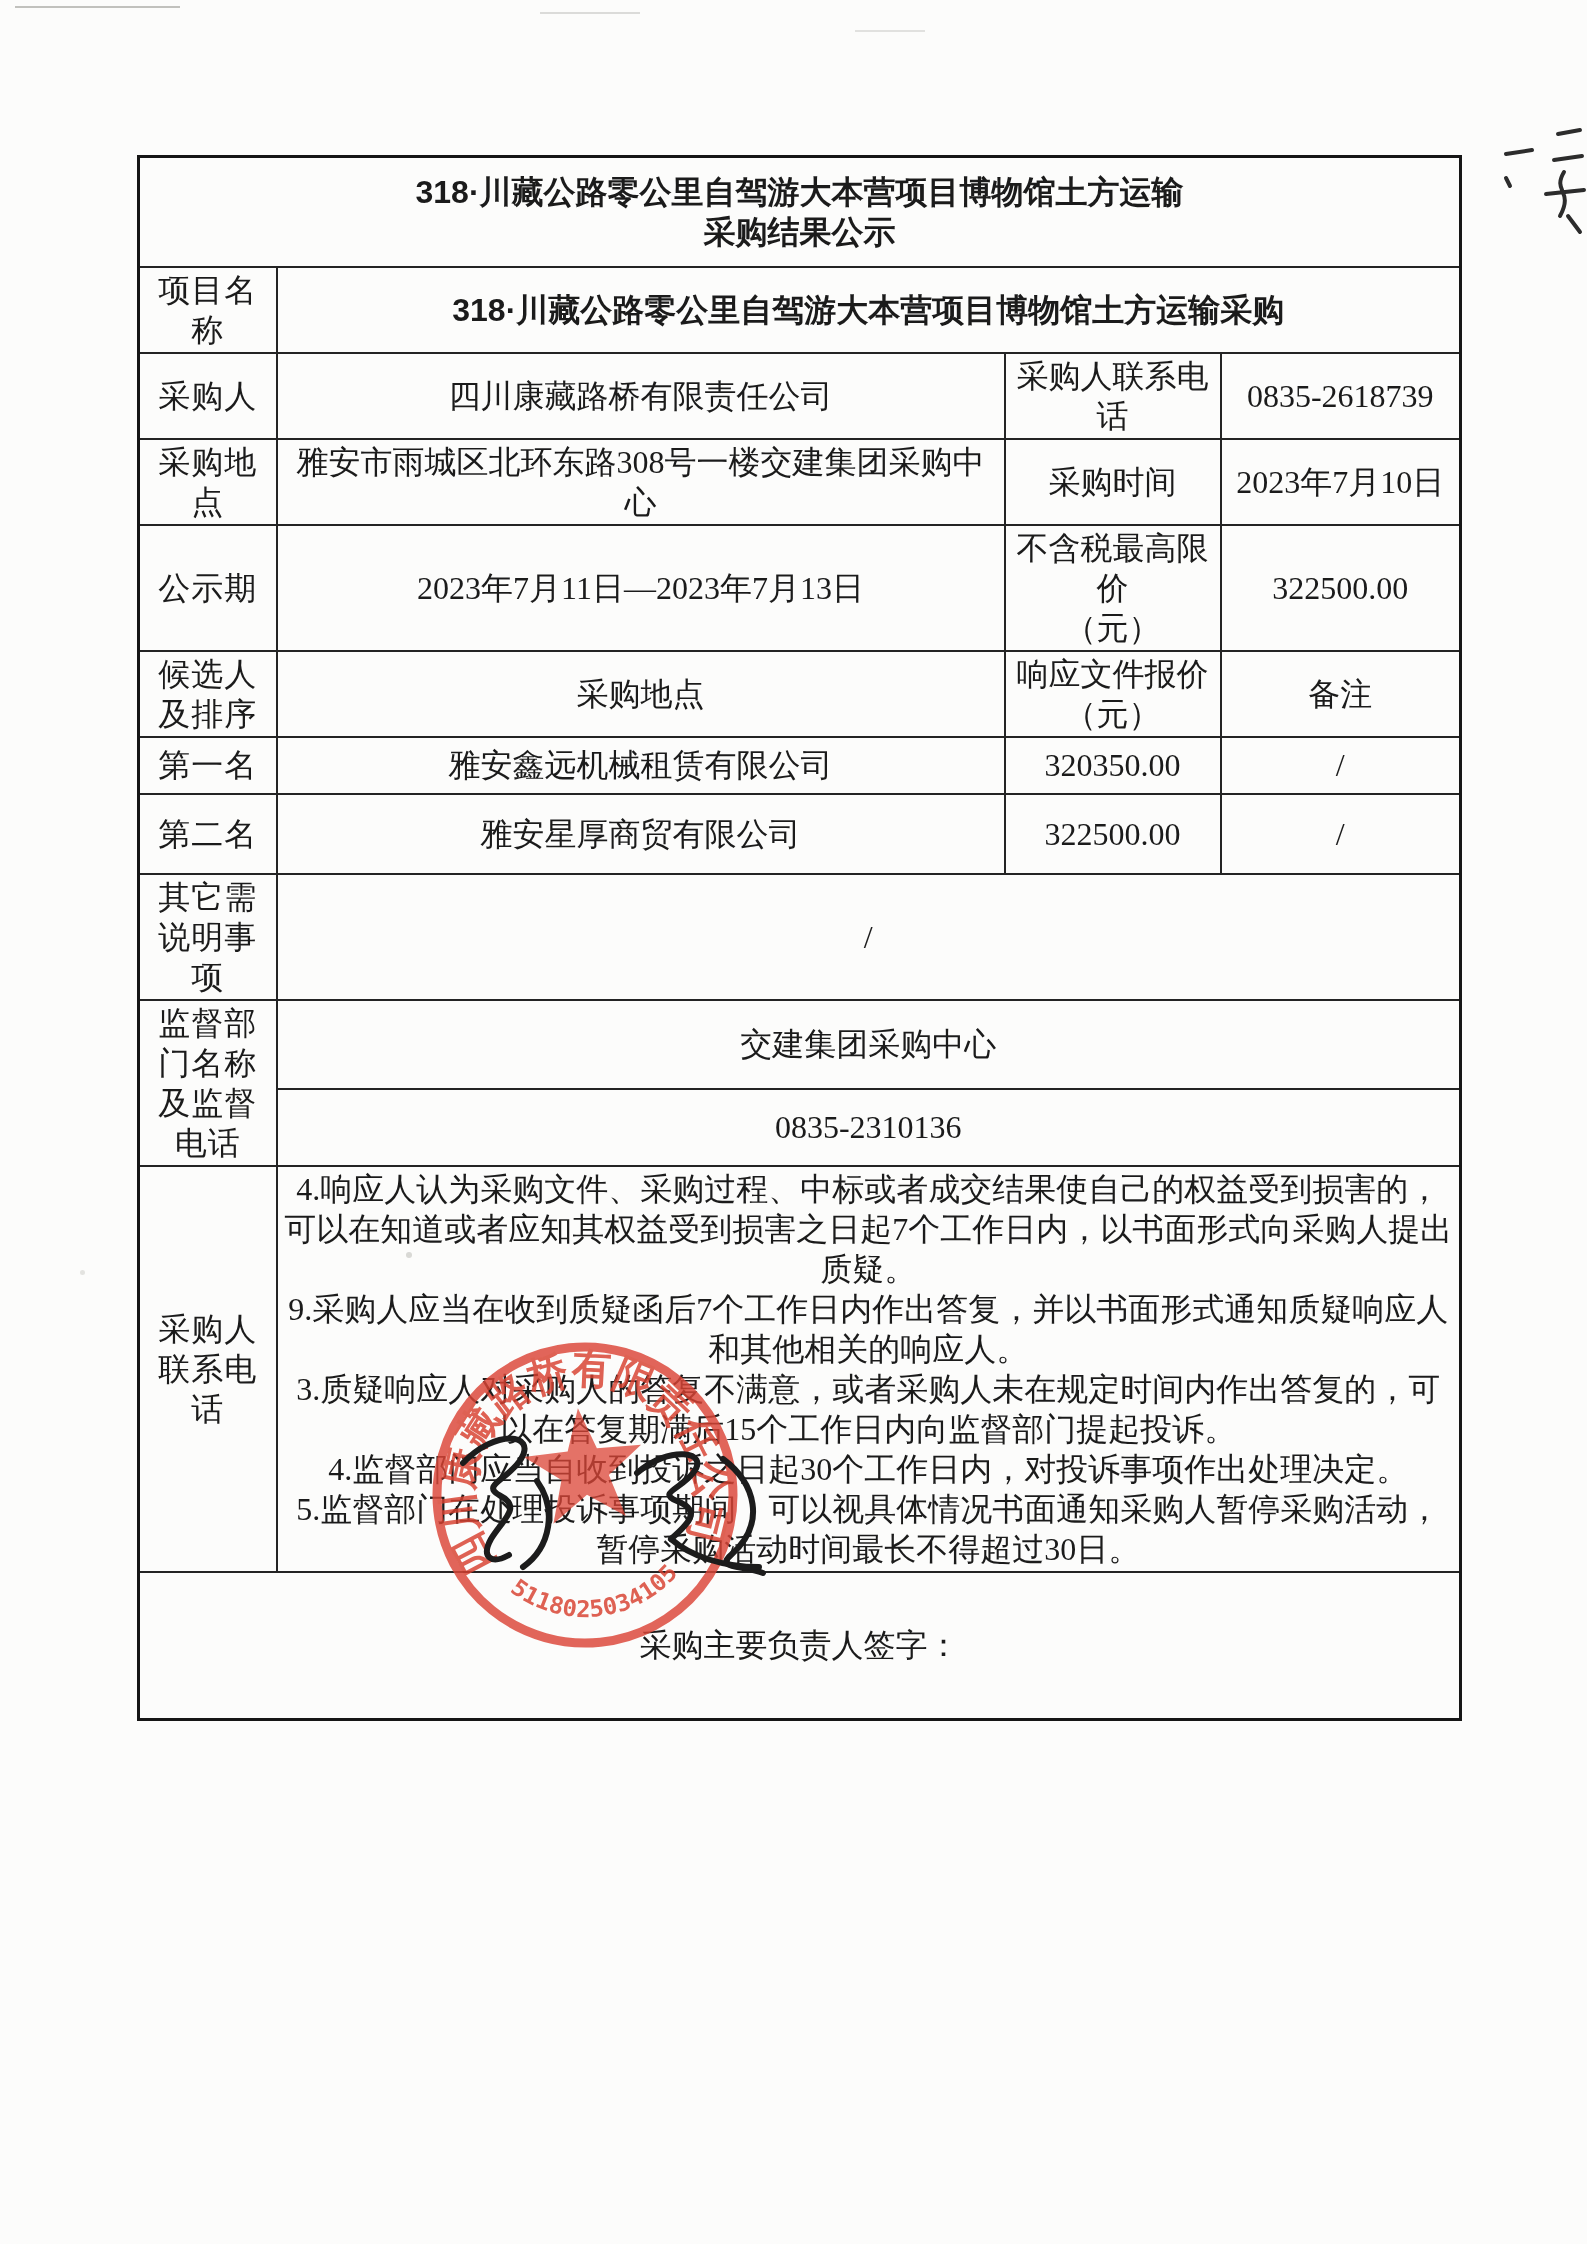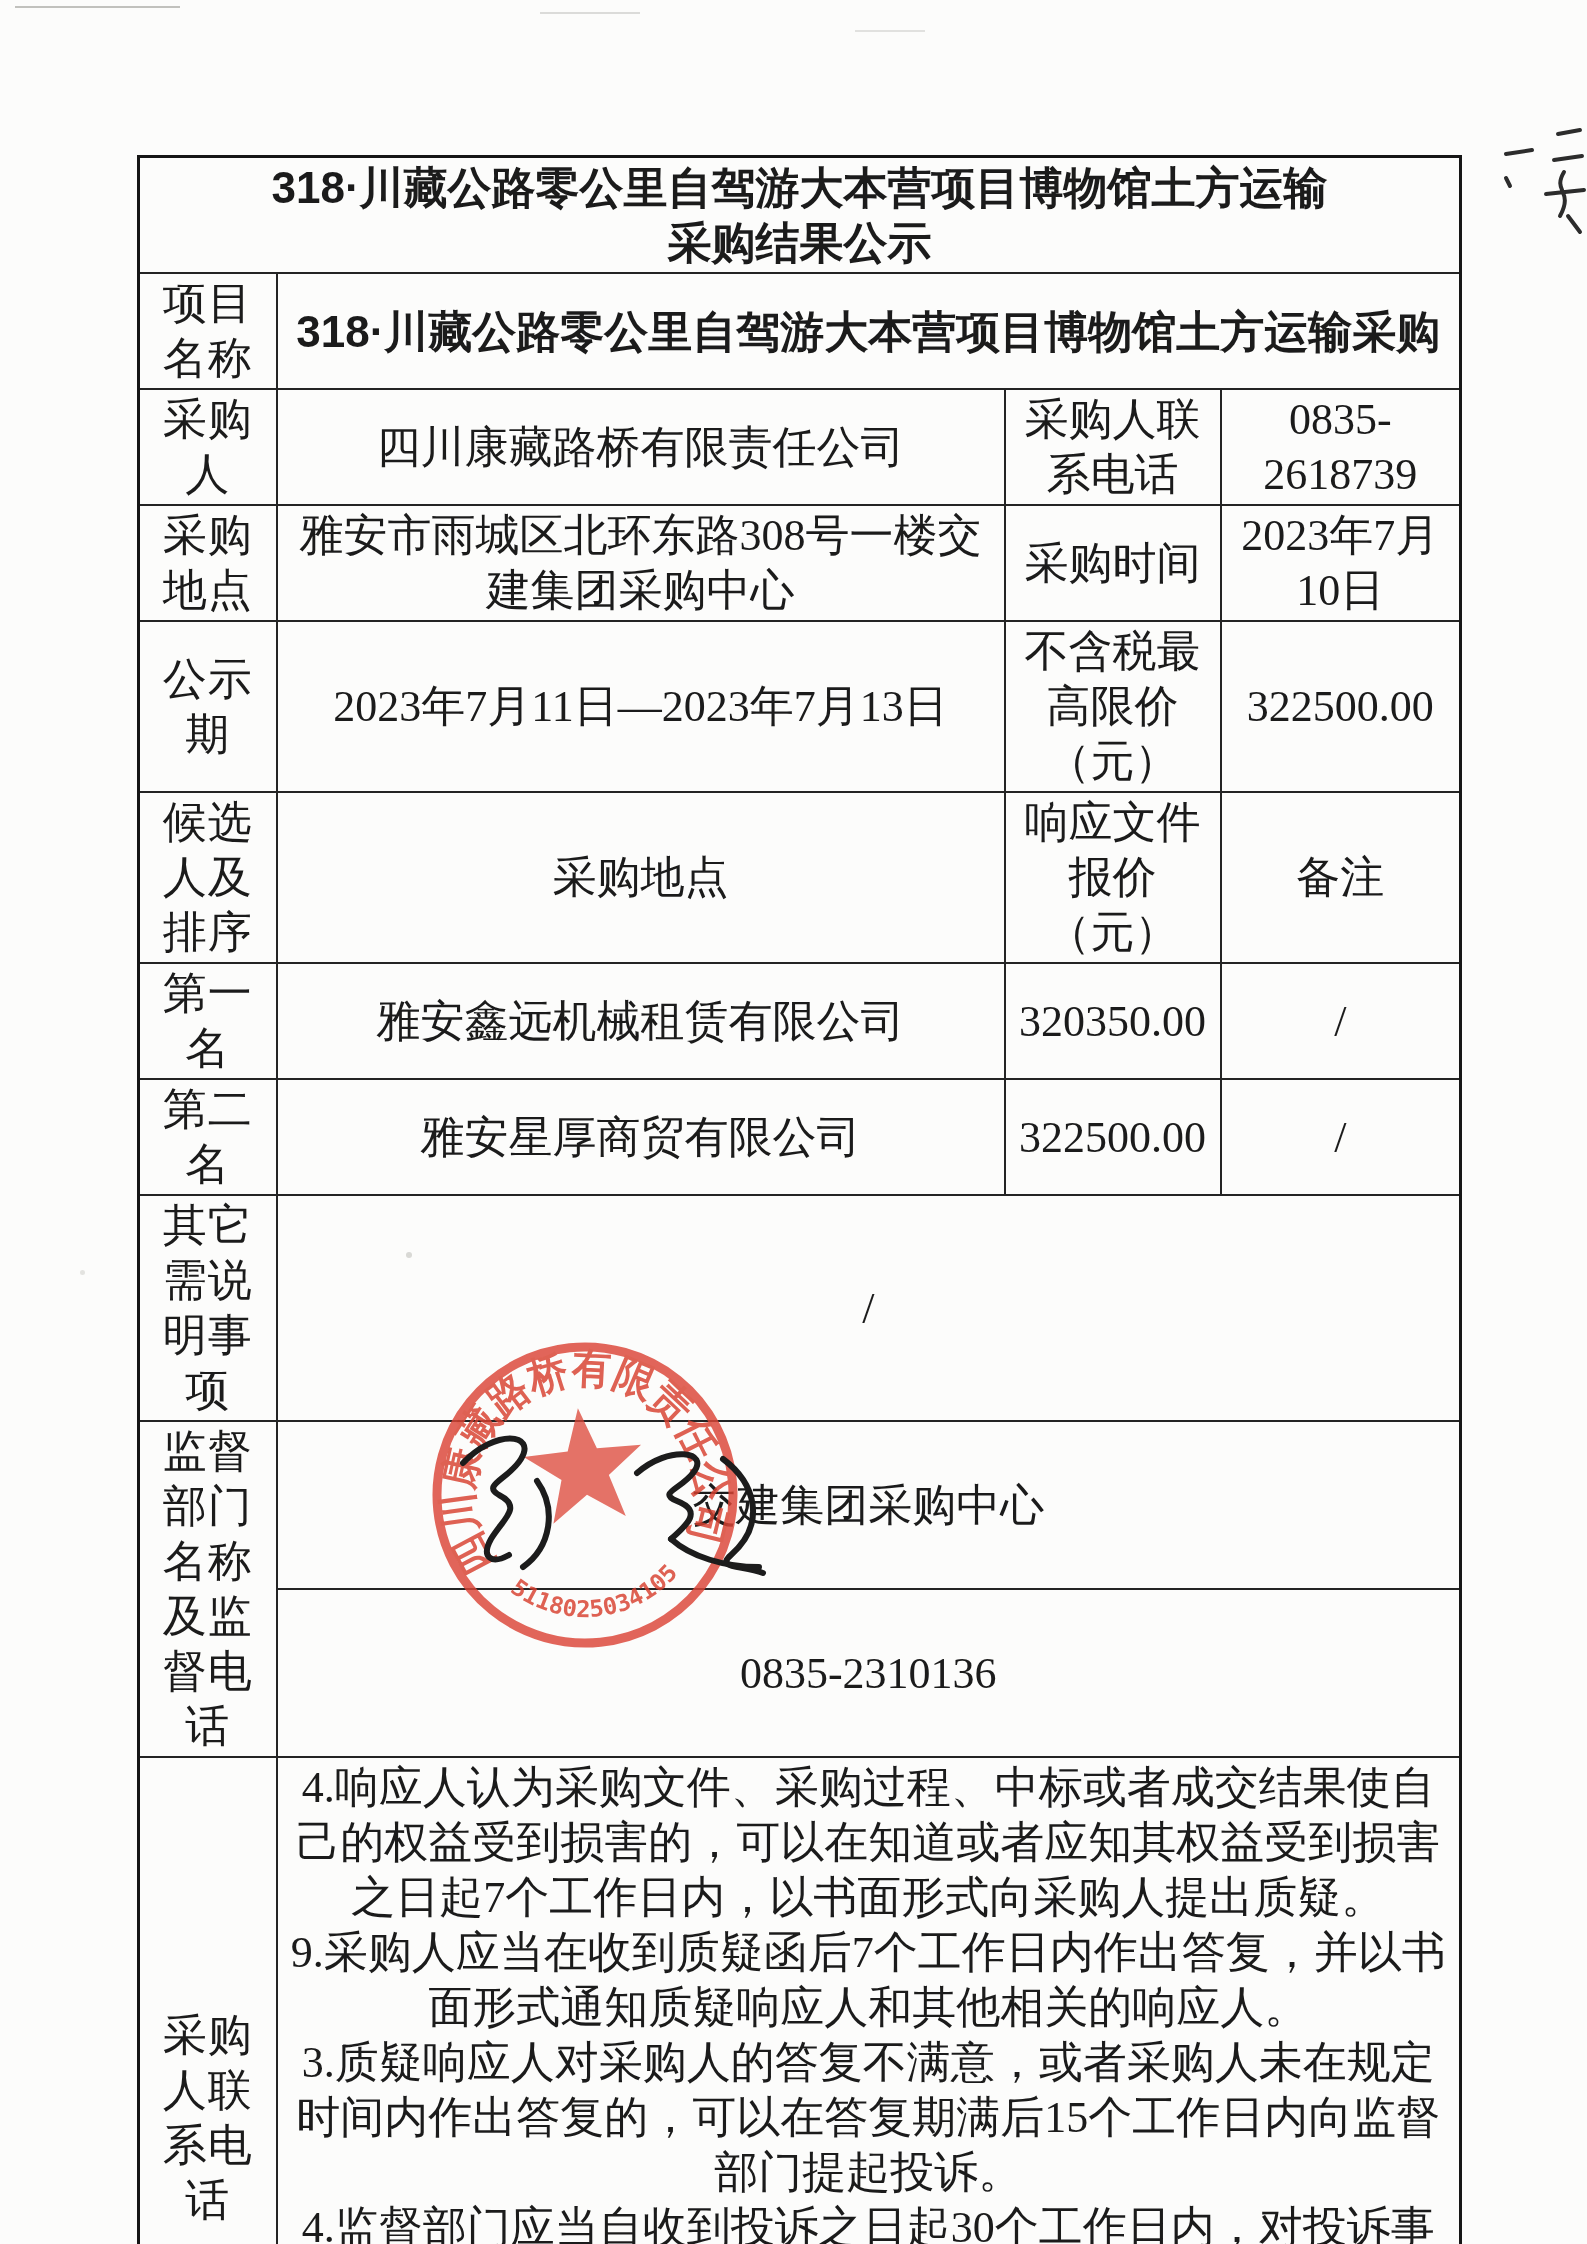--- a/index.html
+++ b/index.html
@@ -19,21 +19,21 @@
     width: 1322px;
     border-collapse: collapse;
     table-layout: fixed;
     border: 3px solid #161616;
   }
   table.doc td {
     border: 2px solid #242424;
     vertical-align: middle;
     text-align: center;
     padding: 2px 6px;
-    font-size: 44px;
+    font-size: 32px;
     line-height: 1.25;
     overflow: hidden;
   }
   td.title-cell {
     font-family: "Liberation Sans", "DejaVu Sans", sans-serif;
     font-weight: bold;
     font-size: 39px;
     line-height: 1.38;
     border-bottom: 3px solid #161616;
   }
@@ -127,21 +127,21 @@
       <td>备注</td>
     </tr>
 
     <tr style="height:57px">
       <td class="label">第一名</td>
       <td>雅安鑫远机械租赁有限公司</td>
       <td>320350.00</td>
       <td>/</td>
     </tr>
 
-    <tr style="height:64px">
+    <tr style="height:80px">
       <td class="label">第二名</td>
       <td>雅安星厚商贸有限公司</td>
       <td>322500.00</td>
       <td>/</td>
     </tr>
 
     <tr style="height:80px">
       <td class="label">其它需说明事项</td>
       <td colspan="3">/</td>
     </tr>

